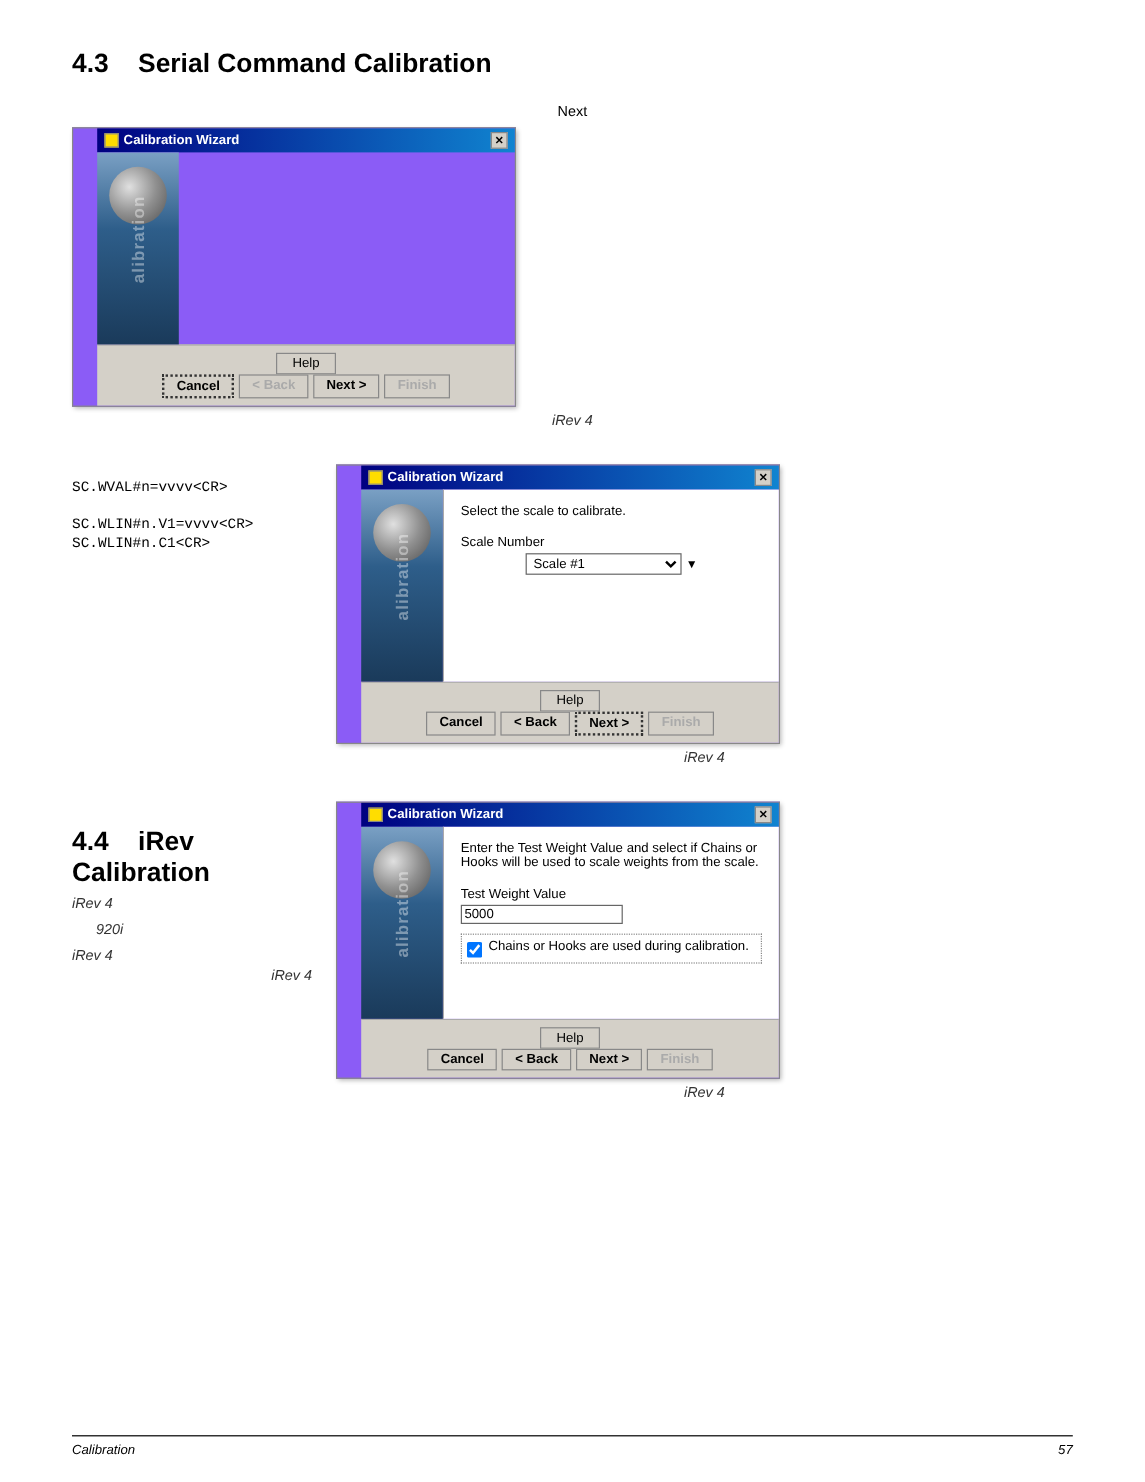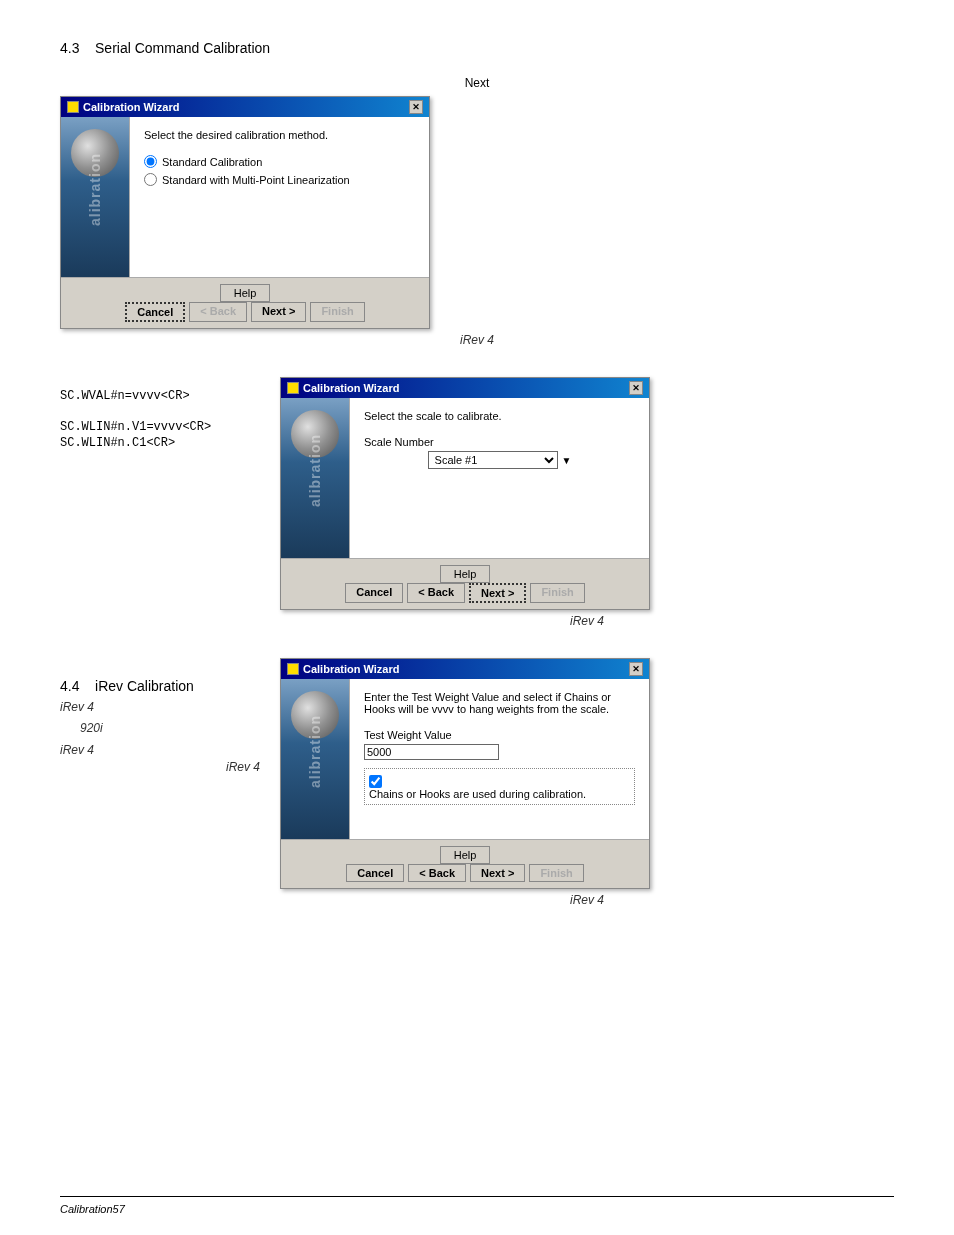--- a/index.html
+++ b/index.html
@@ -15,22 +15,22 @@
 
     .page {
       width: 954px;
       min-height: 1235px;
       padding: 40px 60px 40px 60px;
       position: relative;
     }
 
     
     .section-heading {
-      font-size: 14px;
-      font-weight: normal;
+      font-size: 22px;
+      font-weight: bold;
       font-family: Arial, sans-serif;
       margin-bottom: 6px;
       color: #000;
     }
 
     
     .italic-label {
       font-style: italic;
       font-size: 12px;
       color: #333;
@@ -40,26 +40,27 @@
     .code-text {
       font-family: 'Courier New', monospace;
       font-size: 12px;
       color: #000;
       margin-bottom: 2px;
     }
 
     
     .wizard-dialog {
       border: 1px solid #888;
-      background: #f0abfc;
+      background: #8b5cf6;
       width: 370px;
       font-family: Arial, sans-serif;
       font-size: 11px;
       box-shadow: 2px 2px 4px rgba(0,0,0,0.3);
       margin-bottom: 4px;
+      padding-left: 20px;
     }
 
     .wizard-titlebar {
       background: linear-gradient(to right, #000080, #1084d0);
       color: #fff;
       font-size: 11px;
       font-weight: bold;
       padding: 3px 6px;
       display: flex;
       align-items: center;
@@ -176,21 +177,20 @@
       width: 135px;
     }
 
     .wizard-checkbox-row {
       display: flex;
       align-items: flex-start;
       margin-top: 8px;
       font-size: 11px;
       border: 1px dotted #888;
       padding: 4px;
-      flex-direction: column;
     }
 
     .wizard-checkbox-row input {
       margin-right: 5px;
       margin-top: 2px;
     }
 
     
     .caption {
       font-style: italic;
@@ -221,20 +221,21 @@
 
     
     .page-footer {
       position: absolute;
       bottom: 20px;
       left: 60px;
       right: 60px;
       border-top: 1px solid #000;
       padding-top: 6px;
       display: flex;
+      justify-content: space-between;
       font-size: 11px;
       font-style: italic;
     }
 
     .row-block {
       display: flex;
       gap: 20px;
       margin-bottom: 16px;
     }
 
@@ -319,33 +320,20 @@
           <div class="wizard-titlebar-title">
             <span class="title-icon"></span>
             <span>Calibration Wizard</span>
           </div>
           <div class="wizard-close-btn">✕</div>
         </div>
         <div class="wizard-body">
           <div class="sidebar-visual">
             <span class="sidebar-visual-label">alibration</span>
           </div>
-          <div class="wizard-content">
-            <div class="wizard-instruction">Select the desired calibration method.</div>
-            <div class="wizard-radio-group">
-              <div class="wizard-radio-item">
-                <input type="radio" name="calmethod1" checked="" style="">
-                <span>Standard Calibration</span>
-              </div>
-              <div class="wizard-radio-item">
-                <input type="radio" name="calmethod1" style="">
-                <span>Standard with Multi-Point Linearization</span>
-              </div>
-            </div>
-          </div>
         </div>
         <div class="wizard-footer">
           <div class="wizard-btn">Help</div>
           <div class="wizard-btn-group">
             <div class="wizard-btn active">Cancel</div>
             <div class="wizard-btn disabled">&lt; Back</div>
             <div class="wizard-btn">Next &gt;</div>
             <div class="wizard-btn disabled">Finish</div>
           </div>
         </div>
@@ -433,21 +421,21 @@
             <span class="title-icon"></span>
             <span>Calibration Wizard</span>
           </div>
           <div class="wizard-close-btn">✕</div>
         </div>
         <div class="wizard-body">
           <div class="sidebar-visual">
             <span class="sidebar-visual-label">alibration</span>
           </div>
           <div class="wizard-content">
-            <div class="wizard-instruction">Enter the Test Weight Value and select if Chains or Hooks will be vvvv to hang weights from the scale.</div>
+            <div class="wizard-instruction">Enter the Test Weight Value and select if Chains or Hooks will be used to scale weights from the scale.</div>
             <div class="wizard-field-label">Test Weight Value</div>
             <input class="wizard-input" type="text" value="5000" style="">
             <div class="wizard-checkbox-row">
               <input type="checkbox" checked="" style="">
               <span>Chains or Hooks are used during calibration.</span>
             </div>
           </div>
         </div>
         <div class="wizard-footer">
           <div class="wizard-btn">Help</div>

